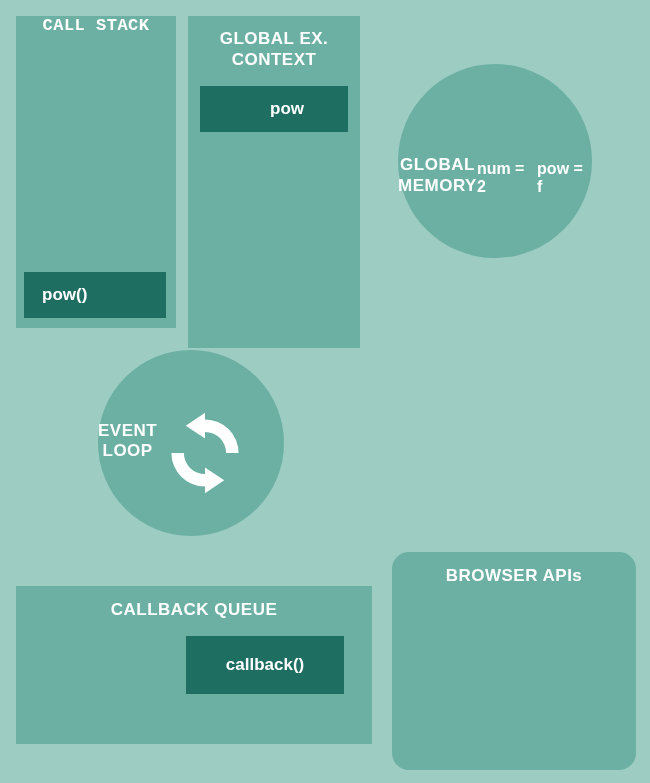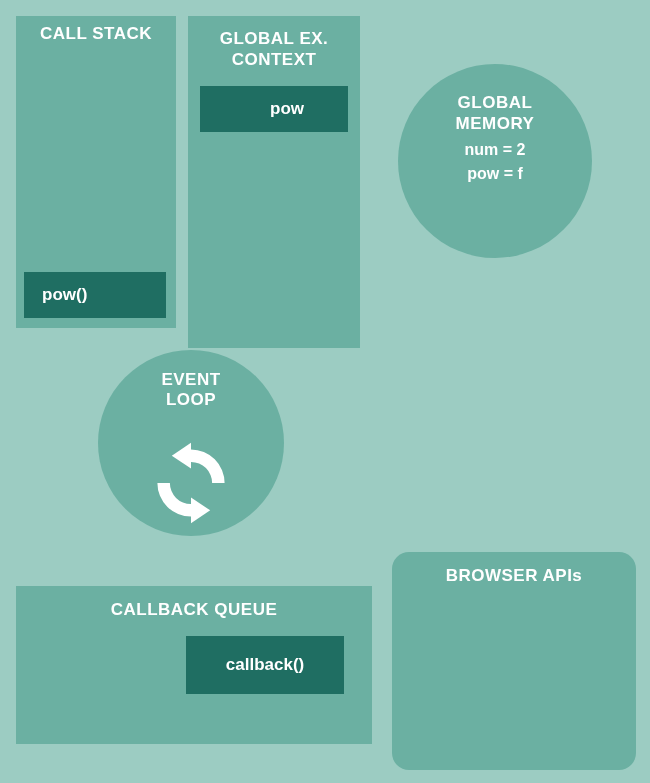--- a/index.html
+++ b/index.html
@@ -31,38 +31,37 @@
     display: flex;
     align-items: center;
     justify-content: center;
   }
   .circle {
     position: absolute;
     background: #6bb0a2;
     border-radius: 50%;
     color: #fff;
     display: flex;
-    flex-direction: column;
     align-items: center;
   }
   .circle-title {
     font-weight: bold;
     text-align: center;
     font-size: 17px;
     letter-spacing: 0.5px;
   }
   .mem-line {
     font-weight: bold;
     font-size: 16px;
     margin-top: 6px;
   }
 
   
   #call-stack { left: 16px; top: 16px; width: 160px; height: 312px; }
-  #call-stack .panel-title { padding-top: 8px; }
+  #call-stack .panel-title { padding-top: 0; font-family: Liberation Mono, monospace; }
   #call-stack-item { left: 24px; top: 272px; width: 142px; height: 46px; justify-content: flex-start; padding-left: 18px; }
 
   
   #gec { left: 188px; top: 16px; width: 172px; height: 332px; }
   #gec .panel-title { padding-top: 12px; line-height: 1.25; }
   #gec-item { left: 200px; top: 86px; width: 148px; height: 46px; padding-left: 26px; }
 
   
   #global-memory { left: 398px; top: 64px; width: 194px; height: 194px; padding-top: 28px; }
   #global-memory .circle-title { line-height: 1.25; }

